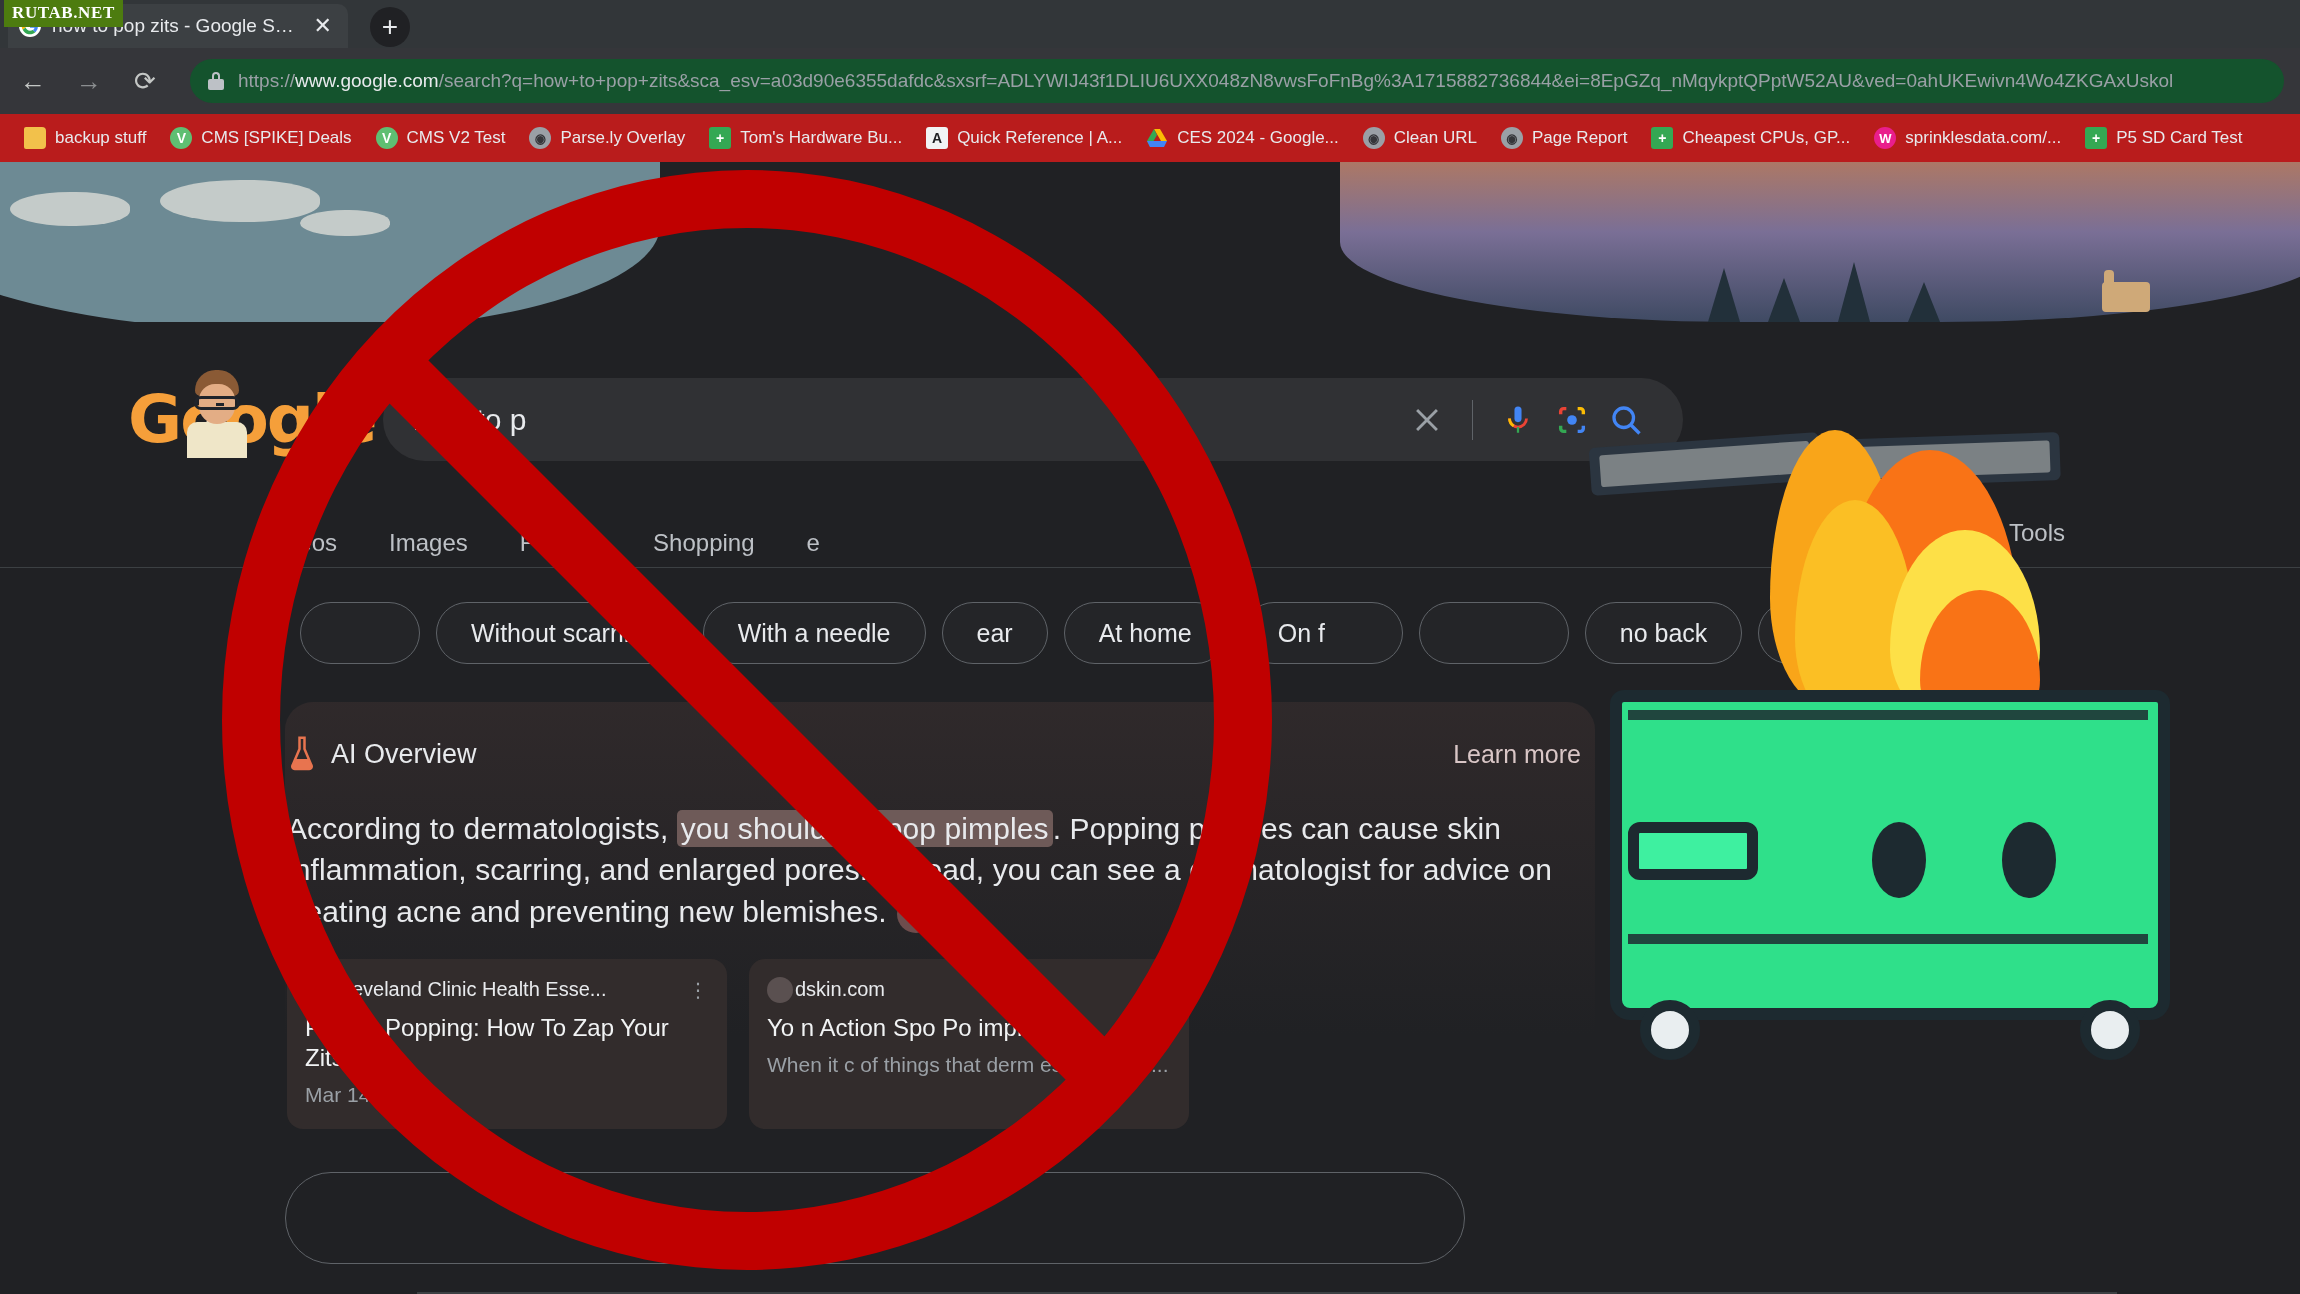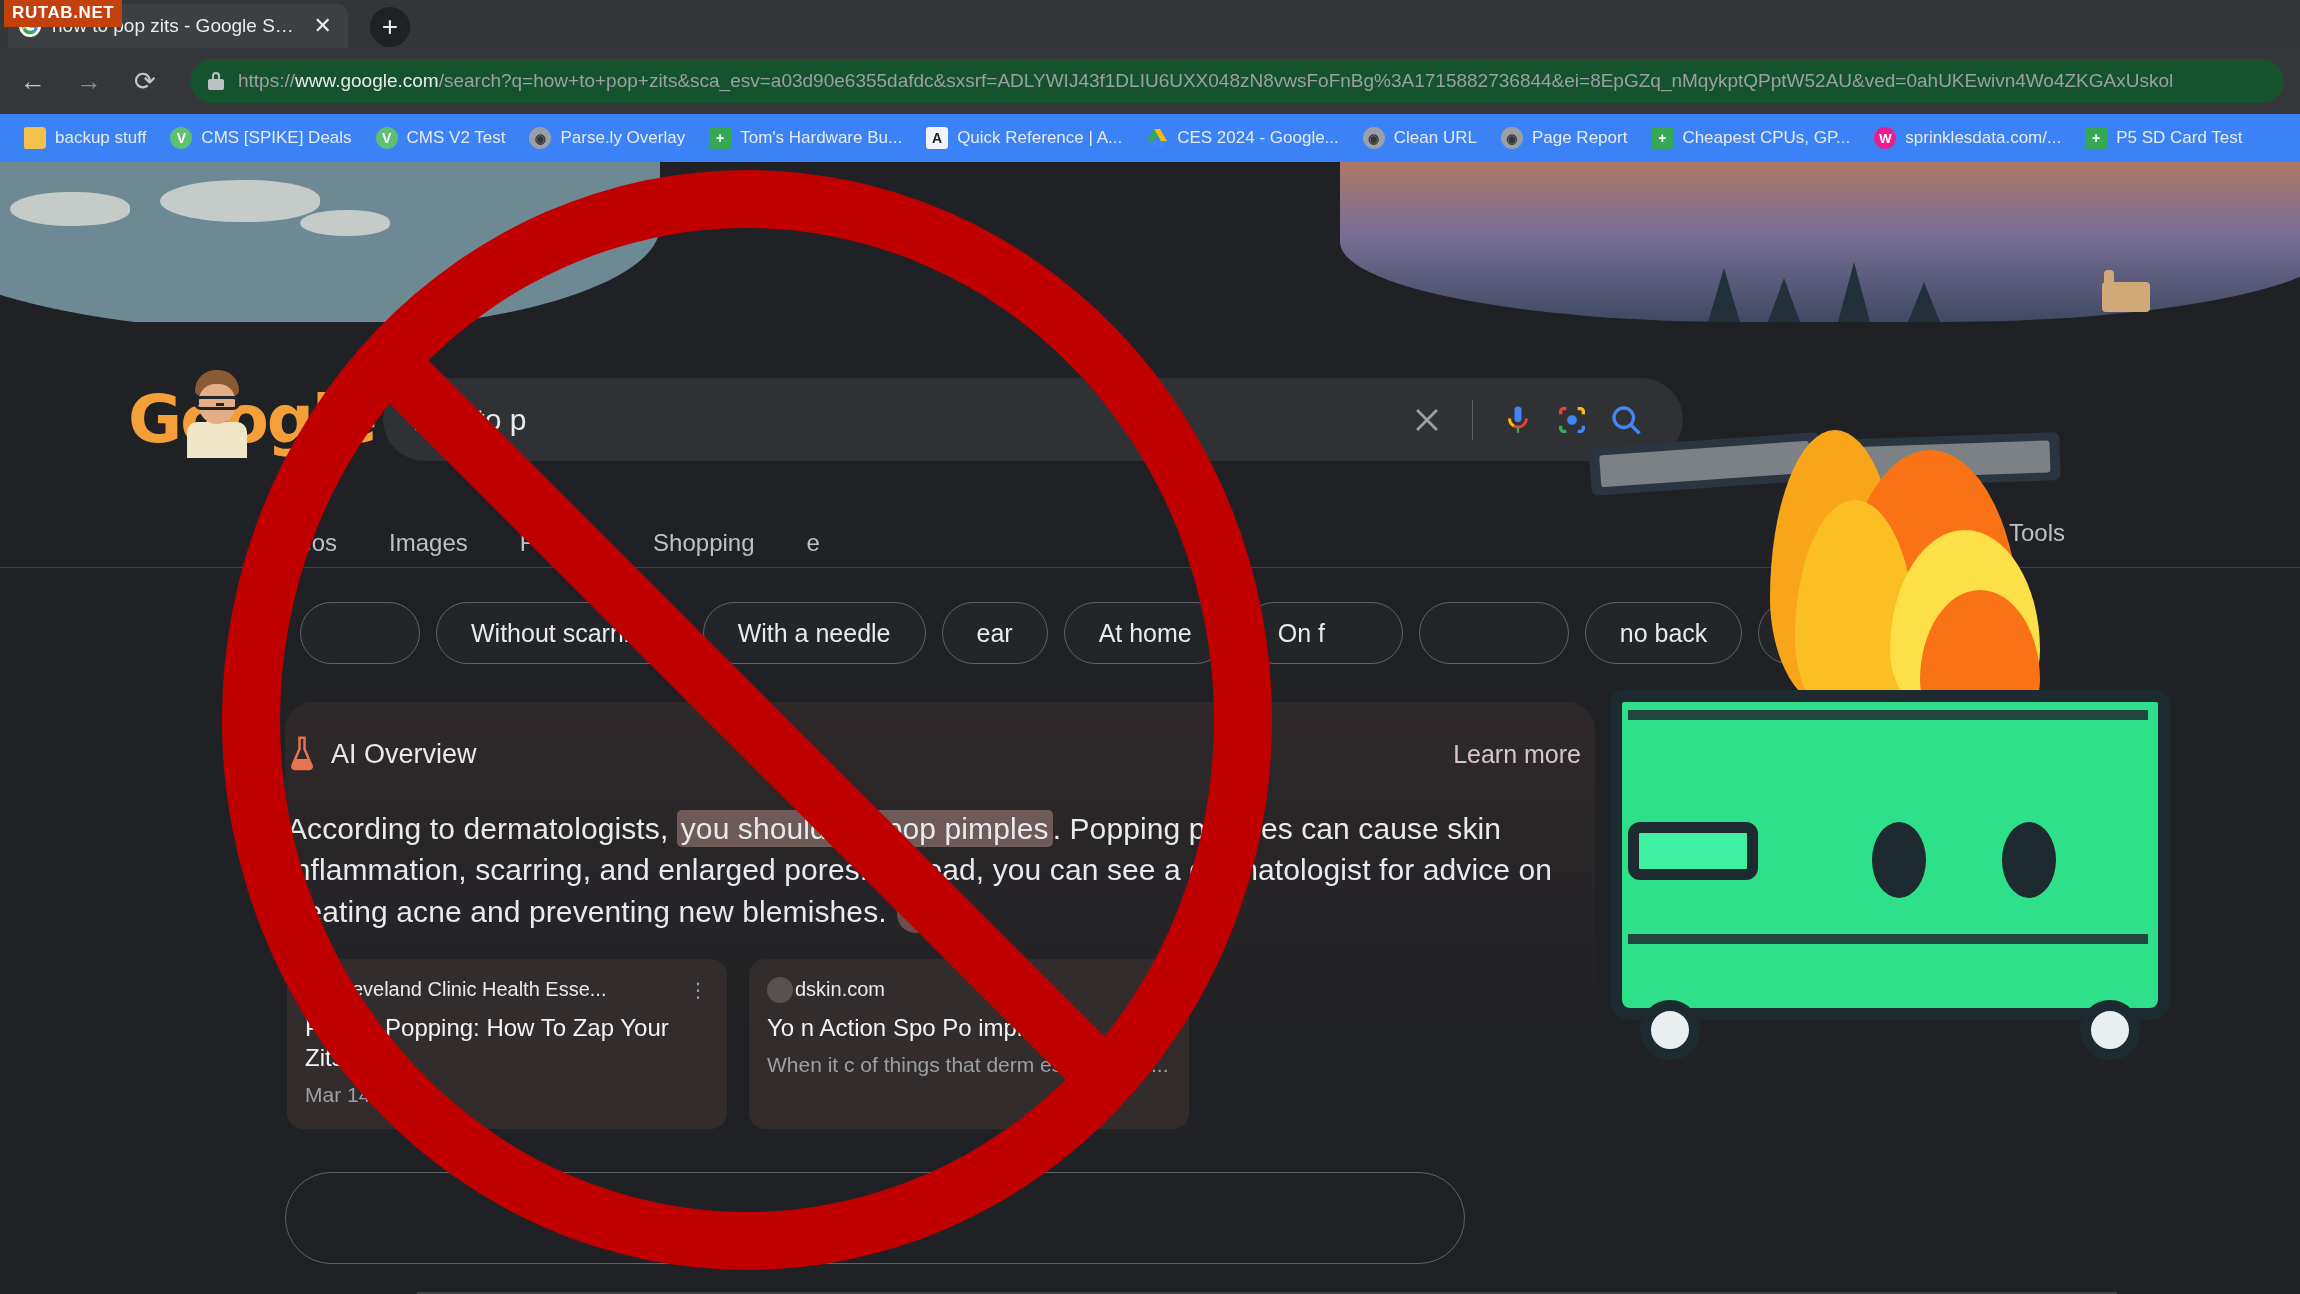--- a/index.html
+++ b/index.html
@@ -28,23 +28,23 @@
   }
   .tab-close { color: #e8eaed; font-size: 22px; line-height: 1; padding: 2px 6px; cursor: pointer; }
   .newtab {
     position: absolute; left: 370px; top: 7px; width: 40px; height: 40px;
     border-radius: 50%; background: #202124; color: #e8eaed;
     font-size: 28px; display: flex; align-items: center; justify-content: center;
     cursor: pointer;
   }
   .watermark {
     position: absolute; left: 4px; top: 0; z-index: 40;
-    background: #c2410c; color: #fff; font-weight: bold; font-size: 17px;
+    background: #4d7c0f; color: #fff; font-weight: bold; font-size: 17px;
     letter-spacing: .6px; padding: 3px 8px 4px;
-    font-family: Liberation Sans, sans-serif;
+    font-family: Liberation Serif, serif;
   }
 
   .toolbar {
     position: absolute; top: 48px; left: 0; width: 2300px; height: 66px;
     background: #35363a; display: flex; align-items: center; padding: 0 16px; gap: 22px;
   }
   .navbtn { color: #c4c7c5; font-size: 26px; width: 34px; text-align: center; cursor: pointer; }
   .navbtn.dim { color: #8b8e90; }
   .omnibox {
     flex: 1 1 auto; height: 44px; background: #14532d; border-radius: 22px;
@@ -59,21 +59,21 @@
   .lock b {
     position: absolute; top: 0; left: 4px; width: 8px; height: 9px;
     border: 2px solid #bdc1c6; border-bottom: none; border-radius: 4px 4px 0 0;
   }
   .url { color: #9aa0a6; font-size: 19px; white-space: nowrap; overflow: hidden; }
   .url .host { color: #e8eaed; }
   .url .scheme { color: #9aa0a6; }
 
   .bookmarks {
     position: absolute; top: 114px; left: 0; width: 2300px; height: 48px;
-    background: #3b82f6; display: flex; align-items: center; padding: 0 14px; gap: 4px;
+    background: #b91c1c; display: flex; align-items: center; padding: 0 14px; gap: 4px;
     overflow: hidden;
   }
   .bm { display: flex; align-items: center; gap: 9px; padding: 4px 10px; border-radius: 6px; cursor: pointer; white-space: nowrap; }
   .bm-label { color: #e8eaed; font-size: 17px; }
   .bm-ico { width: 22px; height: 22px; flex: 0 0 22px; border-radius: 3px; display:flex; align-items:center; justify-content:center; font-size: 14px; font-weight: bold; color: #fff; }
 
   
   .page {
     position: absolute; top: 162px; left: 0; width: 2300px; height: 1132px;
     background: #202124; overflow: hidden;

